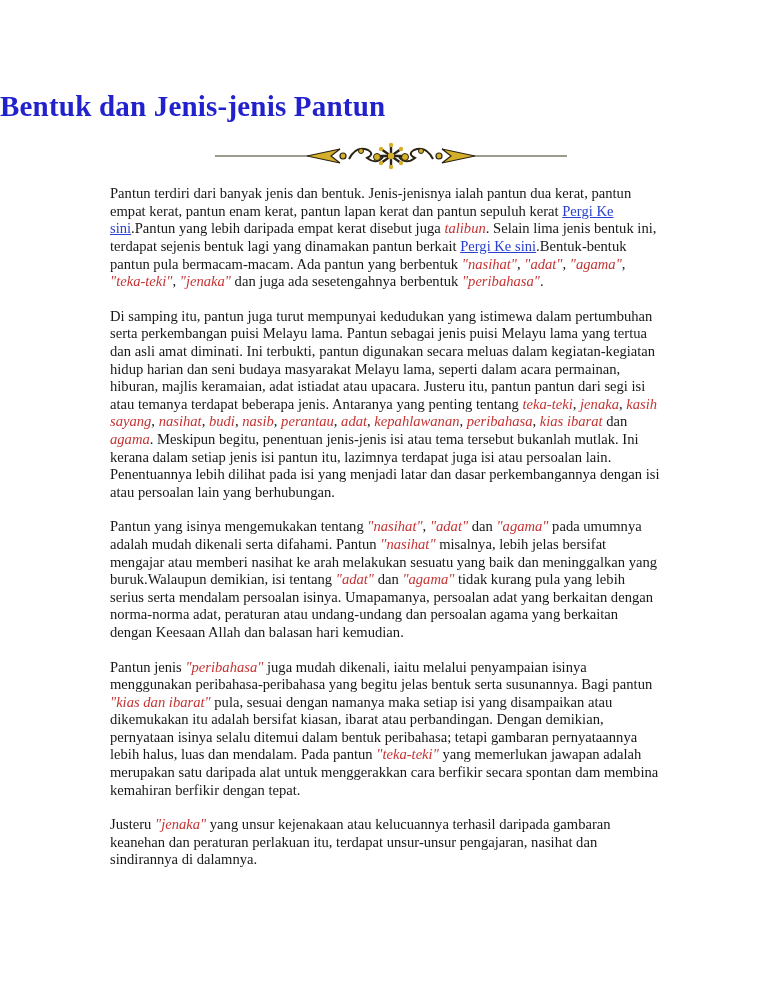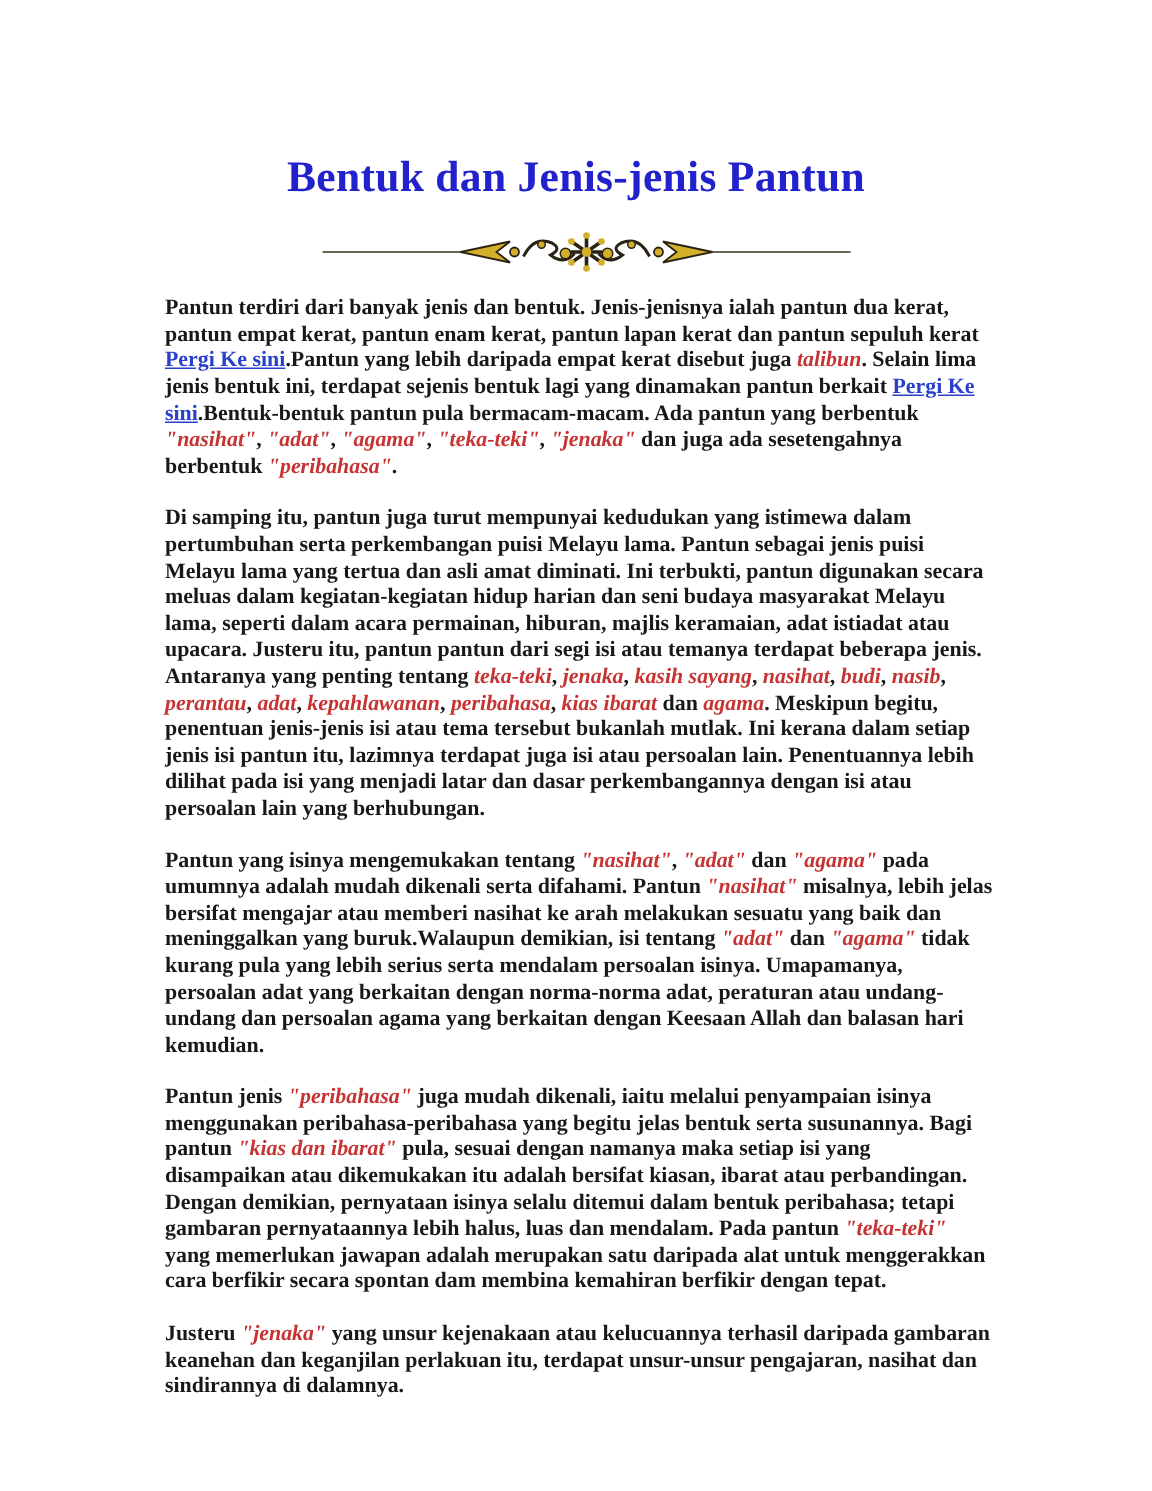--- a/index.html
+++ b/index.html
@@ -10,41 +10,40 @@
     overflow: hidden;
   }
   .page {
     position: relative;
     width: 768px; height: 994px;
     background: var(--page-bg, #ffffff);
     box-sizing: border-box;
     padding-top: 88px;
   }
   .title {
-    margin: 12px;
-    text-align: center;
+    margin: 0;
+    text-align: left;
     font-size: 29px;
     font-weight: bold;
     letter-spacing: 0.2px;
     color: var(--title-blue, #2222cc);
     line-height: 1.25;
   }
   .ornament {
     width: 356px;
     margin: 16px auto 0 auto;
     transform: translateX(7px);
     height: 32px;
   }
   .content {
     margin: 13px 106px 15px 110px;
     width: 552px;
     font-size: 14.6px;
     line-height: 17.6px;
     text-align: left;
-    font-weight: bold;
   }
   .para { margin: 0 0 17px 0; }
   .sg-n { color: var(--body-text, #181818); }
   .sg-red { color: var(--accent-red, #c53333); font-style: italic; }
   .sg-link {
     color: var(--link-blue, #2940cc);
     text-decoration: underline;
     cursor: pointer;
   }
 </style>
@@ -93,16 +92,16 @@
         <circle cx="178" cy="16" r="3.2"></circle>
       </g>
     </svg>
   </div>
 
   <div class="content">
     <p class="para"><span class="sg-n">Pantun terdiri dari banyak jenis dan bentuk. Jenis-jenisnya ialah pantun dua kerat, pantun empat kerat, pantun enam kerat, pantun lapan kerat dan pantun sepuluh kerat </span><a class="sg-link" href="#"> Pergi Ke sini</a><span class="sg-n">.Pantun yang lebih daripada empat kerat disebut juga </span><span class="sg-red">talibun</span><span class="sg-n">. Selain lima jenis bentuk ini, terdapat sejenis bentuk lagi yang dinamakan pantun berkait </span><a class="sg-link" href="#"> Pergi Ke sini</a><span class="sg-n">.Bentuk-bentuk pantun pula bermacam-macam. Ada pantun yang berbentuk </span><span class="sg-red">"nasihat"</span><span class="sg-n">, </span><span class="sg-red">"adat"</span><span class="sg-n">, </span><span class="sg-red">"agama"</span><span class="sg-n">, </span><span class="sg-red">"teka-teki"</span><span class="sg-n">, </span><span class="sg-red">"jenaka"</span><span class="sg-n"> dan juga ada sesetengahnya berbentuk </span><span class="sg-red">"peribahasa"</span><span class="sg-n">.</span></p>
     <p class="para"><span class="sg-n">Di samping itu, pantun juga turut mempunyai kedudukan yang istimewa dalam pertumbuhan serta perkembangan puisi Melayu lama. Pantun sebagai jenis puisi Melayu lama yang tertua dan asli amat diminati. Ini terbukti, pantun digunakan secara meluas dalam kegiatan-kegiatan hidup harian dan seni budaya masyarakat Melayu lama, seperti dalam acara permainan, hiburan, majlis keramaian, adat istiadat atau upacara. Justeru itu, pantun pantun dari segi isi atau temanya terdapat beberapa jenis. Antaranya yang penting tentang </span><span class="sg-red">teka-teki</span><span class="sg-n">, </span><span class="sg-red">jenaka</span><span class="sg-n">, </span><span class="sg-red">kasih sayang</span><span class="sg-n">, </span><span class="sg-red">nasihat</span><span class="sg-n">, </span><span class="sg-red">budi</span><span class="sg-n">, </span><span class="sg-red">nasib</span><span class="sg-n">, </span><span class="sg-red">perantau</span><span class="sg-n">, </span><span class="sg-red">adat</span><span class="sg-n">, </span><span class="sg-red">kepahlawanan</span><span class="sg-n">, </span><span class="sg-red">peribahasa</span><span class="sg-n">, </span><span class="sg-red">kias ibarat</span><span class="sg-n"> dan </span><span class="sg-red">agama</span><span class="sg-n">. Meskipun begitu, penentuan jenis-jenis isi atau tema tersebut bukanlah mutlak. Ini kerana dalam setiap jenis isi pantun itu, lazimnya terdapat juga isi atau persoalan lain. Penentuannya lebih dilihat pada isi yang menjadi latar dan dasar perkembangannya dengan isi atau persoalan lain yang berhubungan.</span></p>
     <p class="para"><span class="sg-n">Pantun yang isinya mengemukakan tentang </span><span class="sg-red">"nasihat"</span><span class="sg-n">, </span><span class="sg-red">"adat"</span><span class="sg-n"> dan </span><span class="sg-red">"agama"</span><span class="sg-n"> pada umumnya adalah mudah dikenali serta difahami. Pantun </span><span class="sg-red">"nasihat"</span><span class="sg-n"> misalnya, lebih jelas bersifat mengajar atau memberi nasihat ke arah melakukan sesuatu yang baik dan meninggalkan yang buruk.Walaupun demikian, isi tentang </span><span class="sg-red">"adat"</span><span class="sg-n"> dan </span><span class="sg-red">"agama"</span><span class="sg-n"> tidak kurang pula yang lebih serius serta mendalam persoalan isinya. Umapamanya, persoalan adat yang berkaitan dengan norma-norma adat, peraturan atau undang-undang dan persoalan agama yang berkaitan dengan Keesaan Allah dan balasan hari kemudian.</span></p>
     <p class="para"><span class="sg-n">Pantun jenis </span><span class="sg-red">"peribahasa"</span><span class="sg-n"> juga mudah dikenali, iaitu melalui penyampaian isinya menggunakan peribahasa-peribahasa yang begitu jelas bentuk serta susunannya. Bagi pantun </span><span class="sg-red">"kias dan ibarat"</span><span class="sg-n"> pula, sesuai dengan namanya maka setiap isi yang disampaikan atau dikemukakan itu adalah bersifat kiasan, ibarat atau perbandingan. Dengan demikian, pernyataan isinya selalu ditemui dalam bentuk peribahasa; tetapi gambaran pernyataannya lebih halus, luas dan mendalam. Pada pantun </span><span class="sg-red">"teka-teki"</span><span class="sg-n"> yang memerlukan jawapan adalah merupakan satu daripada alat untuk menggerakkan cara berfikir secara spontan dam membina kemahiran berfikir dengan tepat.</span></p>
-    <p class="para"><span class="sg-n">Justeru </span><span class="sg-red">"jenaka"</span><span class="sg-n"> yang unsur kejenakaan atau kelucuannya terhasil daripada gambaran keanehan dan keganjilan perlakuan itu, terdapat unsur-unsur pengajaran, nasihat dan sindirannya di dalamnya.</span></p>
+    <p class="para"><span class="sg-n">Justeru </span><span class="sg-red">"jenaka"</span><span class="sg-n"> yang unsur kejenakaan atau kelucuannya terhasil daripada gambaran keanehan dan peraturan perlakuan itu, terdapat unsur-unsur pengajaran, nasihat dan sindirannya di dalamnya.</span></p>
   </div>
 
 </div>
 
 </body></html>

